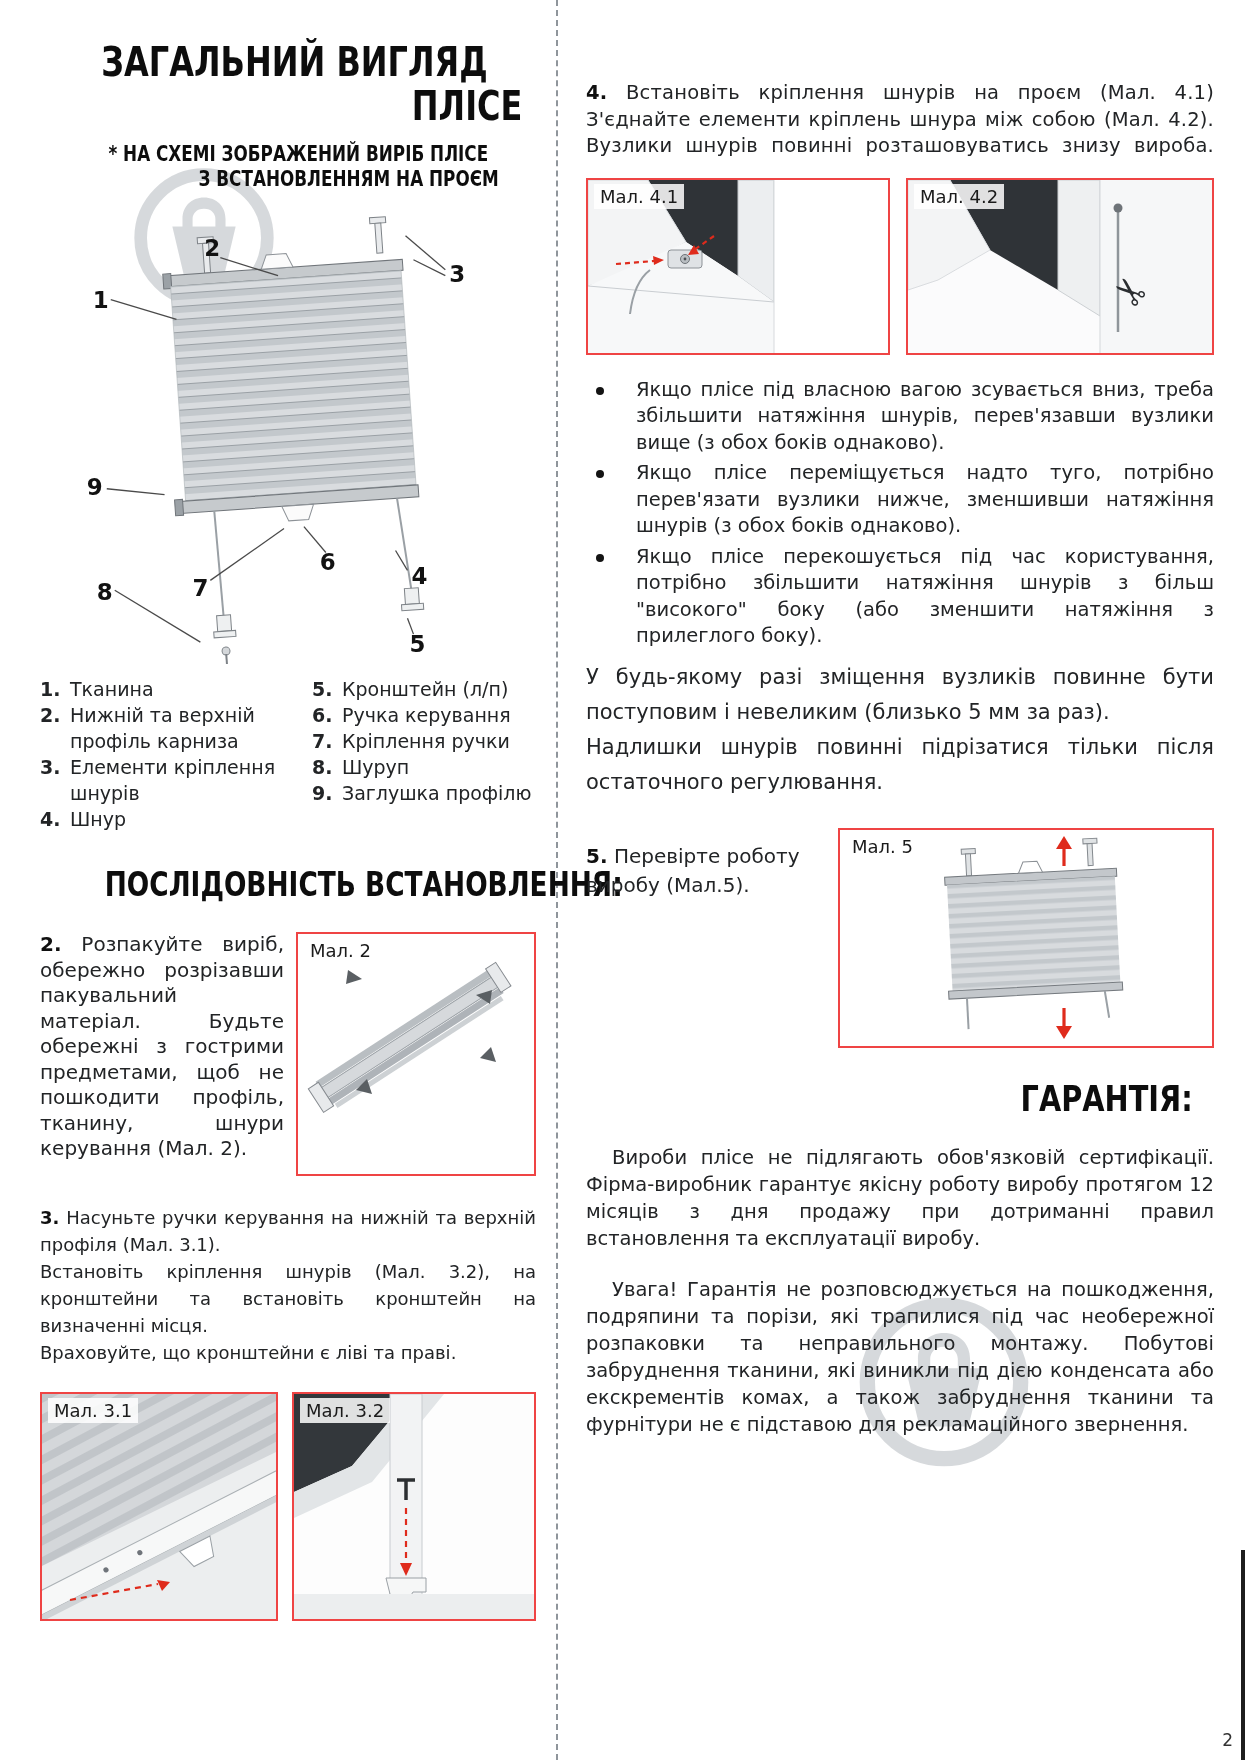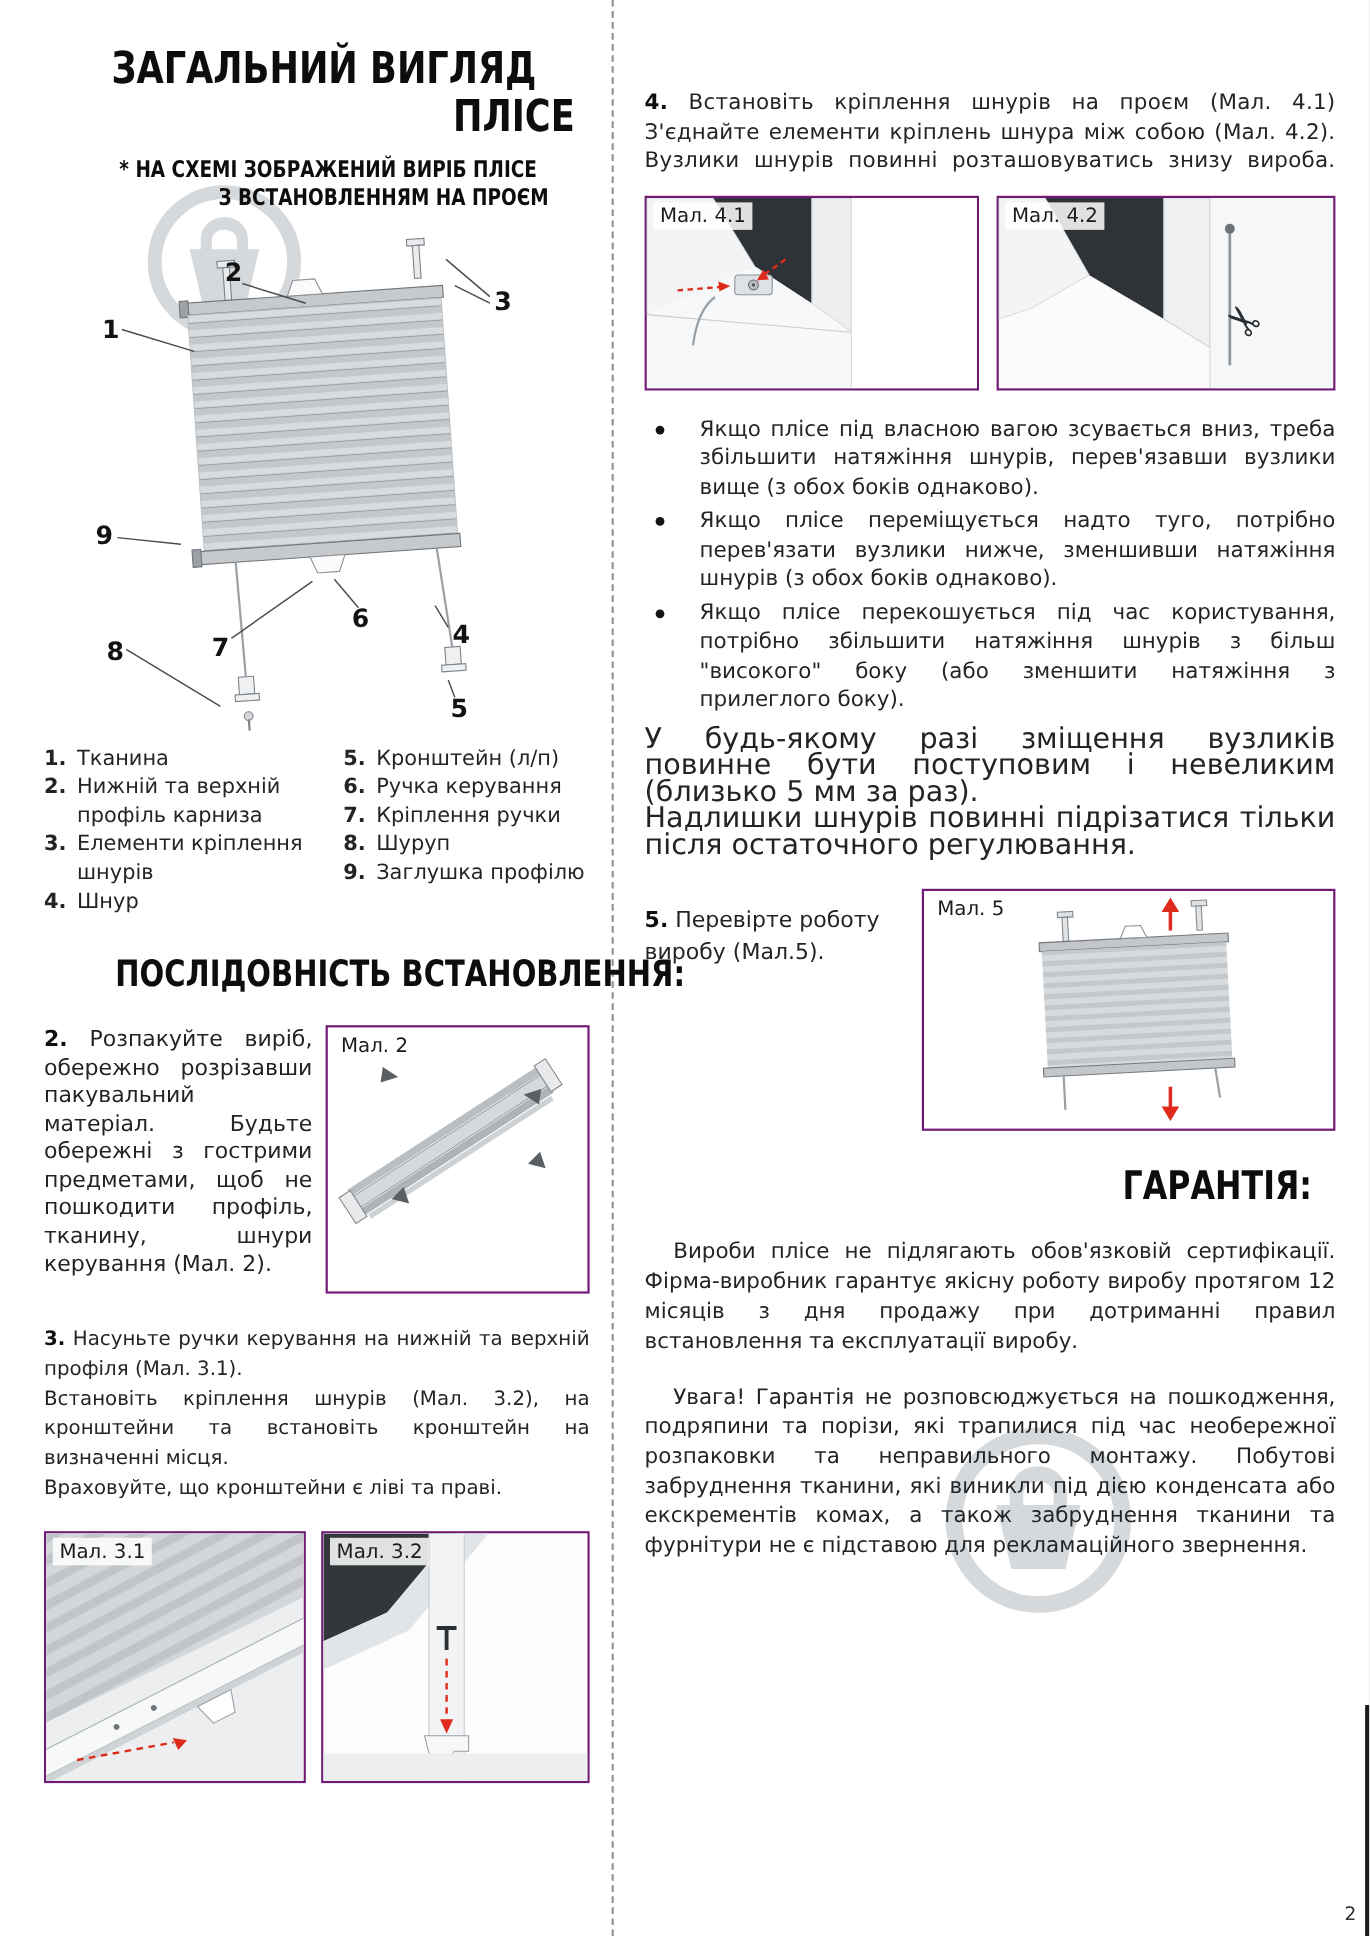--- a/index.html
+++ b/index.html
@@ -36,21 +36,21 @@
   .legend .lcol1{width:272px;}
   .legend .lcol2{width:224px;}
   .legend-item{position:relative;padding-left:30px;font-size:19px;line-height:26px;}
   .legend-item .num{position:absolute;left:0;top:0;font-weight:bold;}
 
   
   .step2-row{display:flex;margin-top:28px;gap:12px;}
   .step2-text{width:244px;font-size:20px;line-height:25.5px;text-align:justify;text-align-last:left;}
 
   
-  .figbox{position:relative;border:2px solid #701a75;background:#fff;box-sizing:border-box;}
+  .figbox{position:relative;border:2px solid #ef4444;background:#fff;box-sizing:border-box;}
   .figlabel{position:absolute;left:6px;top:4px;font-size:18px;color:#1b1b1b;background:rgba(255,255,255,.85);padding:2px 6px;z-index:3;}
   .figbox svg{display:block;}
 
   .fig2{width:240px;height:244px;}
   .figs31-row{display:flex;gap:14px;margin-top:26px;}
   .fig31{width:238px;height:229px;}
   .fig32{width:244px;height:229px;}
   .figs4-row{display:flex;gap:16px;margin-top:18px;}
   .fig41{width:304px;height:177px;}
   .fig42{width:308px;height:177px;}
@@ -58,21 +58,21 @@
 
   .step3-block{margin-top:28px;}
   .step3-block div{font-size:18px;line-height:27px;text-align:justify;}
 
   
   ul.bullets{list-style:none;margin:22px 0 0 0;padding:0;}
   ul.bullets li{position:relative;padding-left:50px;font-size:19.5px;line-height:26.5px;text-align:justify;margin-bottom:4px;}
   ul.bullets li::before{content:"";position:absolute;left:10px;top:10px;width:8px;height:8px;border-radius:50%;background:#141414;}
 
   .note-block{margin-top:10px;}
-  .note-block div{font-size:26px;line-height:24px;text-align:justify;}
+  .note-block div{font-size:21px;line-height:35px;text-align:justify;}
 
   .step5-row{display:flex;margin-top:28px;}
   .step5-text{width:252px;font-size:20px;line-height:29px;padding-top:14px;}
 
   .warranty-p{margin-top:24px;font-size:19.5px;line-height:27px;text-align:justify;text-indent:26px;}
 
   
   .watermark{position:absolute;z-index:0;color:#b6bbc0;opacity:.55;}
   .wm-1{left:128px;top:162px;width:152px;height:152px;}
   .wm-2{left:852px;top:1290px;width:184px;height:184px;}

